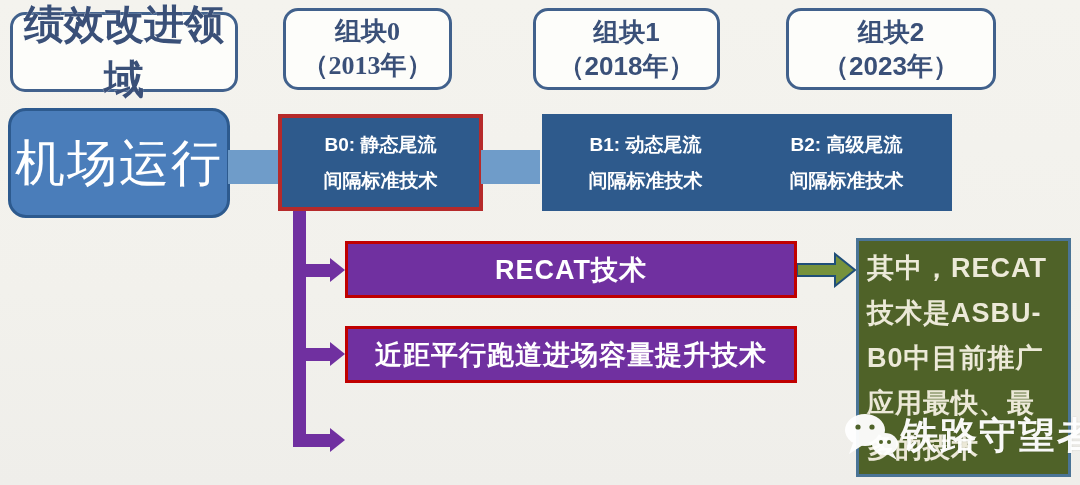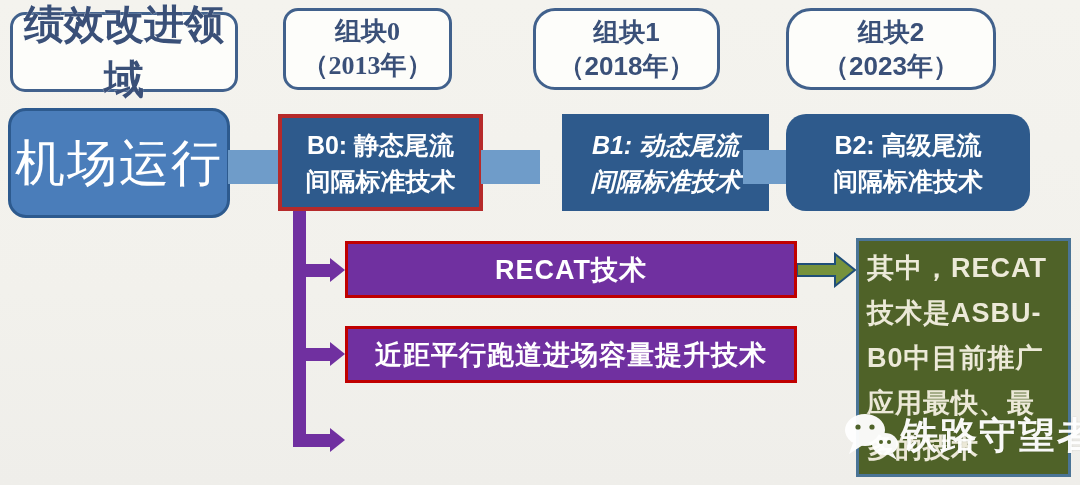--- a/index.html
+++ b/index.html
@@ -16,44 +16,44 @@
     position:absolute;box-sizing:border-box;
     background:#fdfdfa;border:3px solid #41618c;border-radius:15px;
     color:#3a5078;font-weight:bold;text-align:center;
     display:flex;align-items:center;justify-content:center;
     white-space:pre-line;
     text-shadow:0 0 1px #ffffff;
   }
   .perf{left:10px;top:12px;width:228px;height:80px;font-size:40px;}
   .blk{font-size:26px;line-height:34px;top:8px;height:82px;}
   .blk0{left:283px;width:169px;font-family:Liberation Serif, serif;}
-  .blk1{left:533px;width:187px;border-radius:22px;}
-  .blk2{left:786px;width:210px;border-radius:25px;}
+  .blk1{left:533px;width:187px;}
+  .blk2{left:786px;width:210px;}
   
   .airport{
     position:absolute;left:8px;top:108px;width:222px;height:110px;box-sizing:border-box;
     background:#4a7dba;border:3px solid #2d5a8e;border-radius:18px;
     color:#ffffff;font-size:50px;font-family:"Liberation Serif","DejaVu Serif",serif;
     display:flex;align-items:center;justify-content:center;letter-spacing:2px;
   }
   
   .conn{position:absolute;top:150px;height:34px;background:#6f9cc9;}
   .conn1{left:228px;width:52px;}
   .conn2{left:481px;width:59px;}
   .conn3{left:743px;width:45px;}
   
   .mod{
     position:absolute;top:114px;height:97px;box-sizing:border-box;
     background:#2e5a8c;color:#ffffff;font-weight:bold;
-    font-size:25px;line-height:36px;white-space:pre-line;text-align:center;
+    font-size:19px;line-height:36px;white-space:pre-line;text-align:center;
     display:flex;align-items:center;justify-content:center;
   }
   .mod0{left:278px;width:205px;border:4px solid #b62a2a;}
-  .mod1{left:562px;width:207px;font-style:italic;}
-  .mod2{left:786px;width:244px;border-radius:20px;}
+  .mod1{left:542px;width:207px;}
+  .mod2{left:741px;width:211px;}
   
   .vline{position:absolute;left:293px;top:211px;width:13px;height:236px;background:#7030a0;}
   .shaft{position:absolute;left:293px;width:37px;height:13px;background:#7030a0;}
   .head{position:absolute;left:330px;width:0;height:0;
     border-left:15px solid #7030a0;border-top:12px solid transparent;border-bottom:12px solid transparent;}
   .s0{top:264px;} .h0{top:258px;}
   .s1{top:348px;} .h1{top:342px;}
   .s2{top:434px;} .h2{top:428px;}
   
   .tech{

